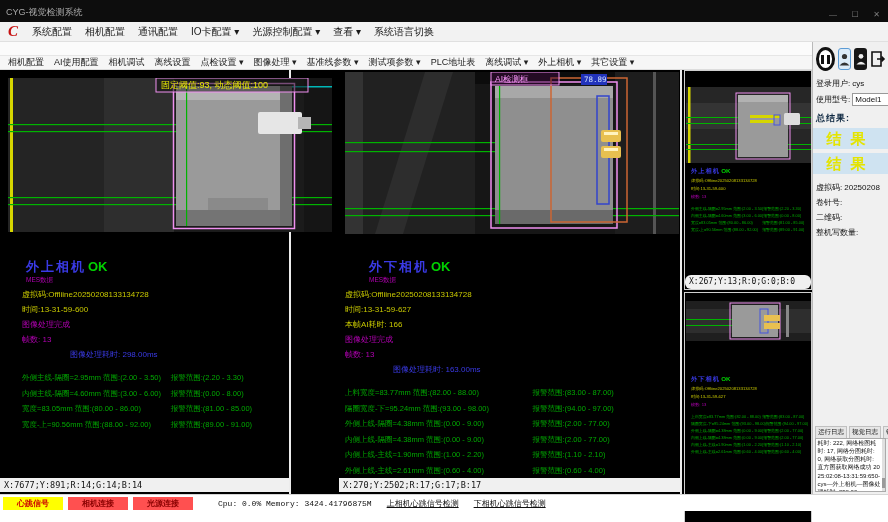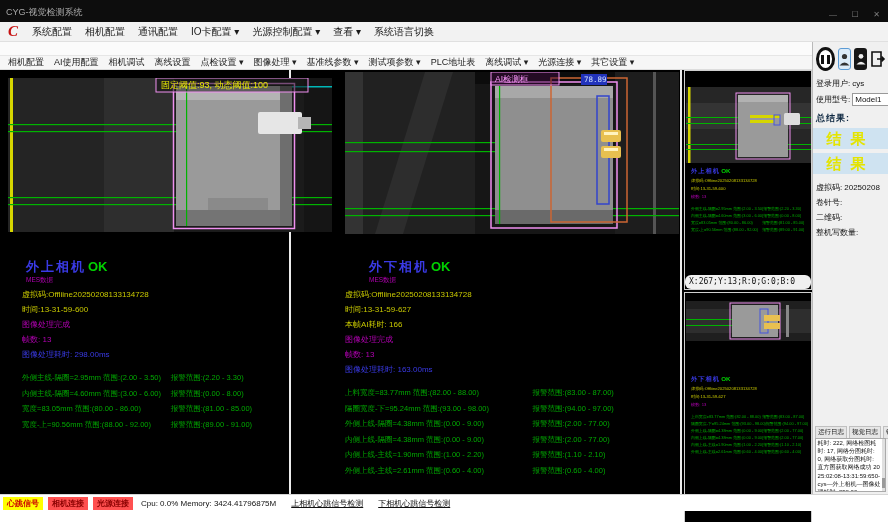--- a/index.html
+++ b/index.html
@@ -37,21 +37,21 @@
   .panel-left .vtxt{left:22px;}
   .panel-mid .vtxt{left:6px;}
   .vtitle{font-size:13px;font-weight:bold;letter-spacing:2px;margin-left:4px;}
   .panel-mid .vtitle{margin-left:24px;}
   .vtitle .t{color:#3a3ae6;}
   .vtitle .ok{color:#00d000;letter-spacing:0;margin-left:2px;}
   .sub{font-size:6.5px;color:#b400b4;margin:0 0 2px 4px;}
   .panel-mid .sub{margin-left:24px;}
   .yellow{color:#c8c800;font-size:8px;margin-top:4px;}
   .purple{color:#b400b4;font-size:8px;margin-top:4px;}
-  .blue2{color:#3a3ae6;font-size:8px;margin-top:4px;}
+  .blue2{color:#3a3ae6;font-size:8px;margin-top:4px;margin-left:48px;}
   .meas{margin-top:13px;}
   .mrow{display:flex;color:#00a800;font-size:7.5px;margin-bottom:5.5px;white-space:nowrap;}
   .mrow span:first-child{flex:0 0 57%;}
   .coordbar{position:absolute;left:0;bottom:2px;width:100%;height:14px;background:#f0f0f0;
             color:#111;font-size:8.5px;font-family:"DejaVu Sans Mono",monospace;line-height:14px;
             padding-left:4px;box-sizing:border-box;}
 
   
   .thumbcol{position:absolute;left:684px;top:0;width:128px;height:424px;}
   .thumb{position:absolute;left:0;width:128px;background:#000;border:1px solid #cfcfcf;box-sizing:border-box;}
@@ -88,24 +88,24 @@
           overflow:hidden;box-sizing:border-box;}
   .ltext{transform:scale(0.8);transform-origin:0 0;width:123%;font-size:7.5px;line-height:1.35;
          color:#111;padding:1px 4px 1px 2px;box-sizing:border-box;word-break:break-all;}
   .logscroll{position:absolute;right:0;top:0;width:3px;height:100%;background:#e0e0e0;}
   .logthumb{position:absolute;right:0;bottom:3px;width:3px;height:10px;background:#9a9a9a;}
 
   
   .statusbar{position:absolute;left:0;top:494px;width:888px;height:17px;background:#fff;
              border-top:1px solid #d5d5d5;display:flex;align-items:center;gap:5px;
              padding:0 3px;box-sizing:border-box;font-size:8px;color:#111;}
-  .badge{padding:1px 4px;font-weight:bold;}
+  .badge{padding:1px 14px;font-weight:bold;}
   .badge-heart{background:#ffff00;color:#cc0000;}
   .badge-red{background:#ff5050;color:#8a0000;}
-  .cpu{margin-left:3px;}
+  .cpu{margin-left:20px;font-family:Liberation Mono, monospace;}
   .slink{text-decoration:underline;margin-left:10px;cursor:default;}
 </style>
 </head>
 <body>
 
 <div class="root">
 
   <div class="titlebar">
     <span>CYG-视觉检测系统</span>
     <span class="wctrls">
@@ -134,21 +134,21 @@
     <span>相机配置</span>
     <span>AI使用配置</span>
     <span>相机调试</span>
     <span>离线设置</span>
     <span>点检设置 ▾</span>
     <span>图像处理 ▾</span>
     <span>基准线参数 ▾</span>
     <span>测试项参数 ▾</span>
     <span>PLC地址表</span>
     <span>离线调试 ▾</span>
-    <span>光源连接 ▾</span>
+    <span>外上相机 ▾</span>
     <span>其它设置 ▾</span>
   </div>
 
   <div class="main">
 
     <section class="panel panel-left">
       <svg class="camimg" width="324" height="154" viewBox="0 0 324 154">
         <rect x="0" y="0" width="324" height="154" fill="#1b1b1b"></rect>
         <rect x="0" y="0" width="96" height="154" fill="#242424"></rect>
         <rect x="96" y="0" width="70" height="154" fill="#2e2e2e"></rect>
@@ -194,20 +194,21 @@
             <div class="mrow">
               <span>宽度=83.05mm 范围:(80.00 - 86.00)</span>
               <span>报警范围:(81.00 - 85.00)</span>
             </div>
             <div class="mrow">
               <span>宽度-上=90.56mm 范围:(88.00 - 92.00)</span>
               <span>报警范围:(89.00 - 91.00)</span>
             </div>
           </div>
       </div>
+      <div class="coordbar">X:7677;Y:891;R:14;G:14;B:14</div>
     </section>
 
     <section class="panel panel-mid">
       <svg class="camimg" width="334" height="162" viewBox="0 0 334 162">
         <rect x="0" y="0" width="334" height="162" fill="#161616"></rect>
         <rect x="0" y="0" width="18" height="162" fill="#333"></rect>
         <rect x="18" y="0" width="112" height="162" fill="#212121"></rect>
         <polygon points="30,162 80,0 108,0 58,162" fill="#2d2d2d"></polygon>
         <rect x="270" y="0" width="64" height="162" fill="#1d1d1d"></rect>
         <rect x="308" y="0" width="3" height="162" fill="#555"></rect>
@@ -264,20 +265,21 @@
             <div class="mrow">
               <span>内侧上线-主线=1.90mm 范围:(1.00 - 2.20)</span>
               <span>报警范围:(1.10 - 2.10)</span>
             </div>
             <div class="mrow">
               <span>外侧上线-主线=2.61mm 范围:(0.60 - 4.00)</span>
               <span>报警范围:(0.60 - 4.00)</span>
             </div>
           </div>
       </div>
+      <div class="coordbar">X:270;Y:2502;R:17;G:17;B:17</div>
     </section>
 
     <div class="thumbcol">
 
       <div class="thumb thumb-top">
         <svg class="thumbimg" width="125" height="76" viewBox="0 0 125 76">
           <rect x="0" y="0" width="125" height="76" fill="#262626"></rect>
           <rect x="0" y="16" width="125" height="26" fill="#343434"></rect>
           <rect x="2" y="0" width="2.5" height="76" fill="#d6d600"></rect>
           <rect x="0" y="30" width="125" height="1" fill="#00b400"></rect>

